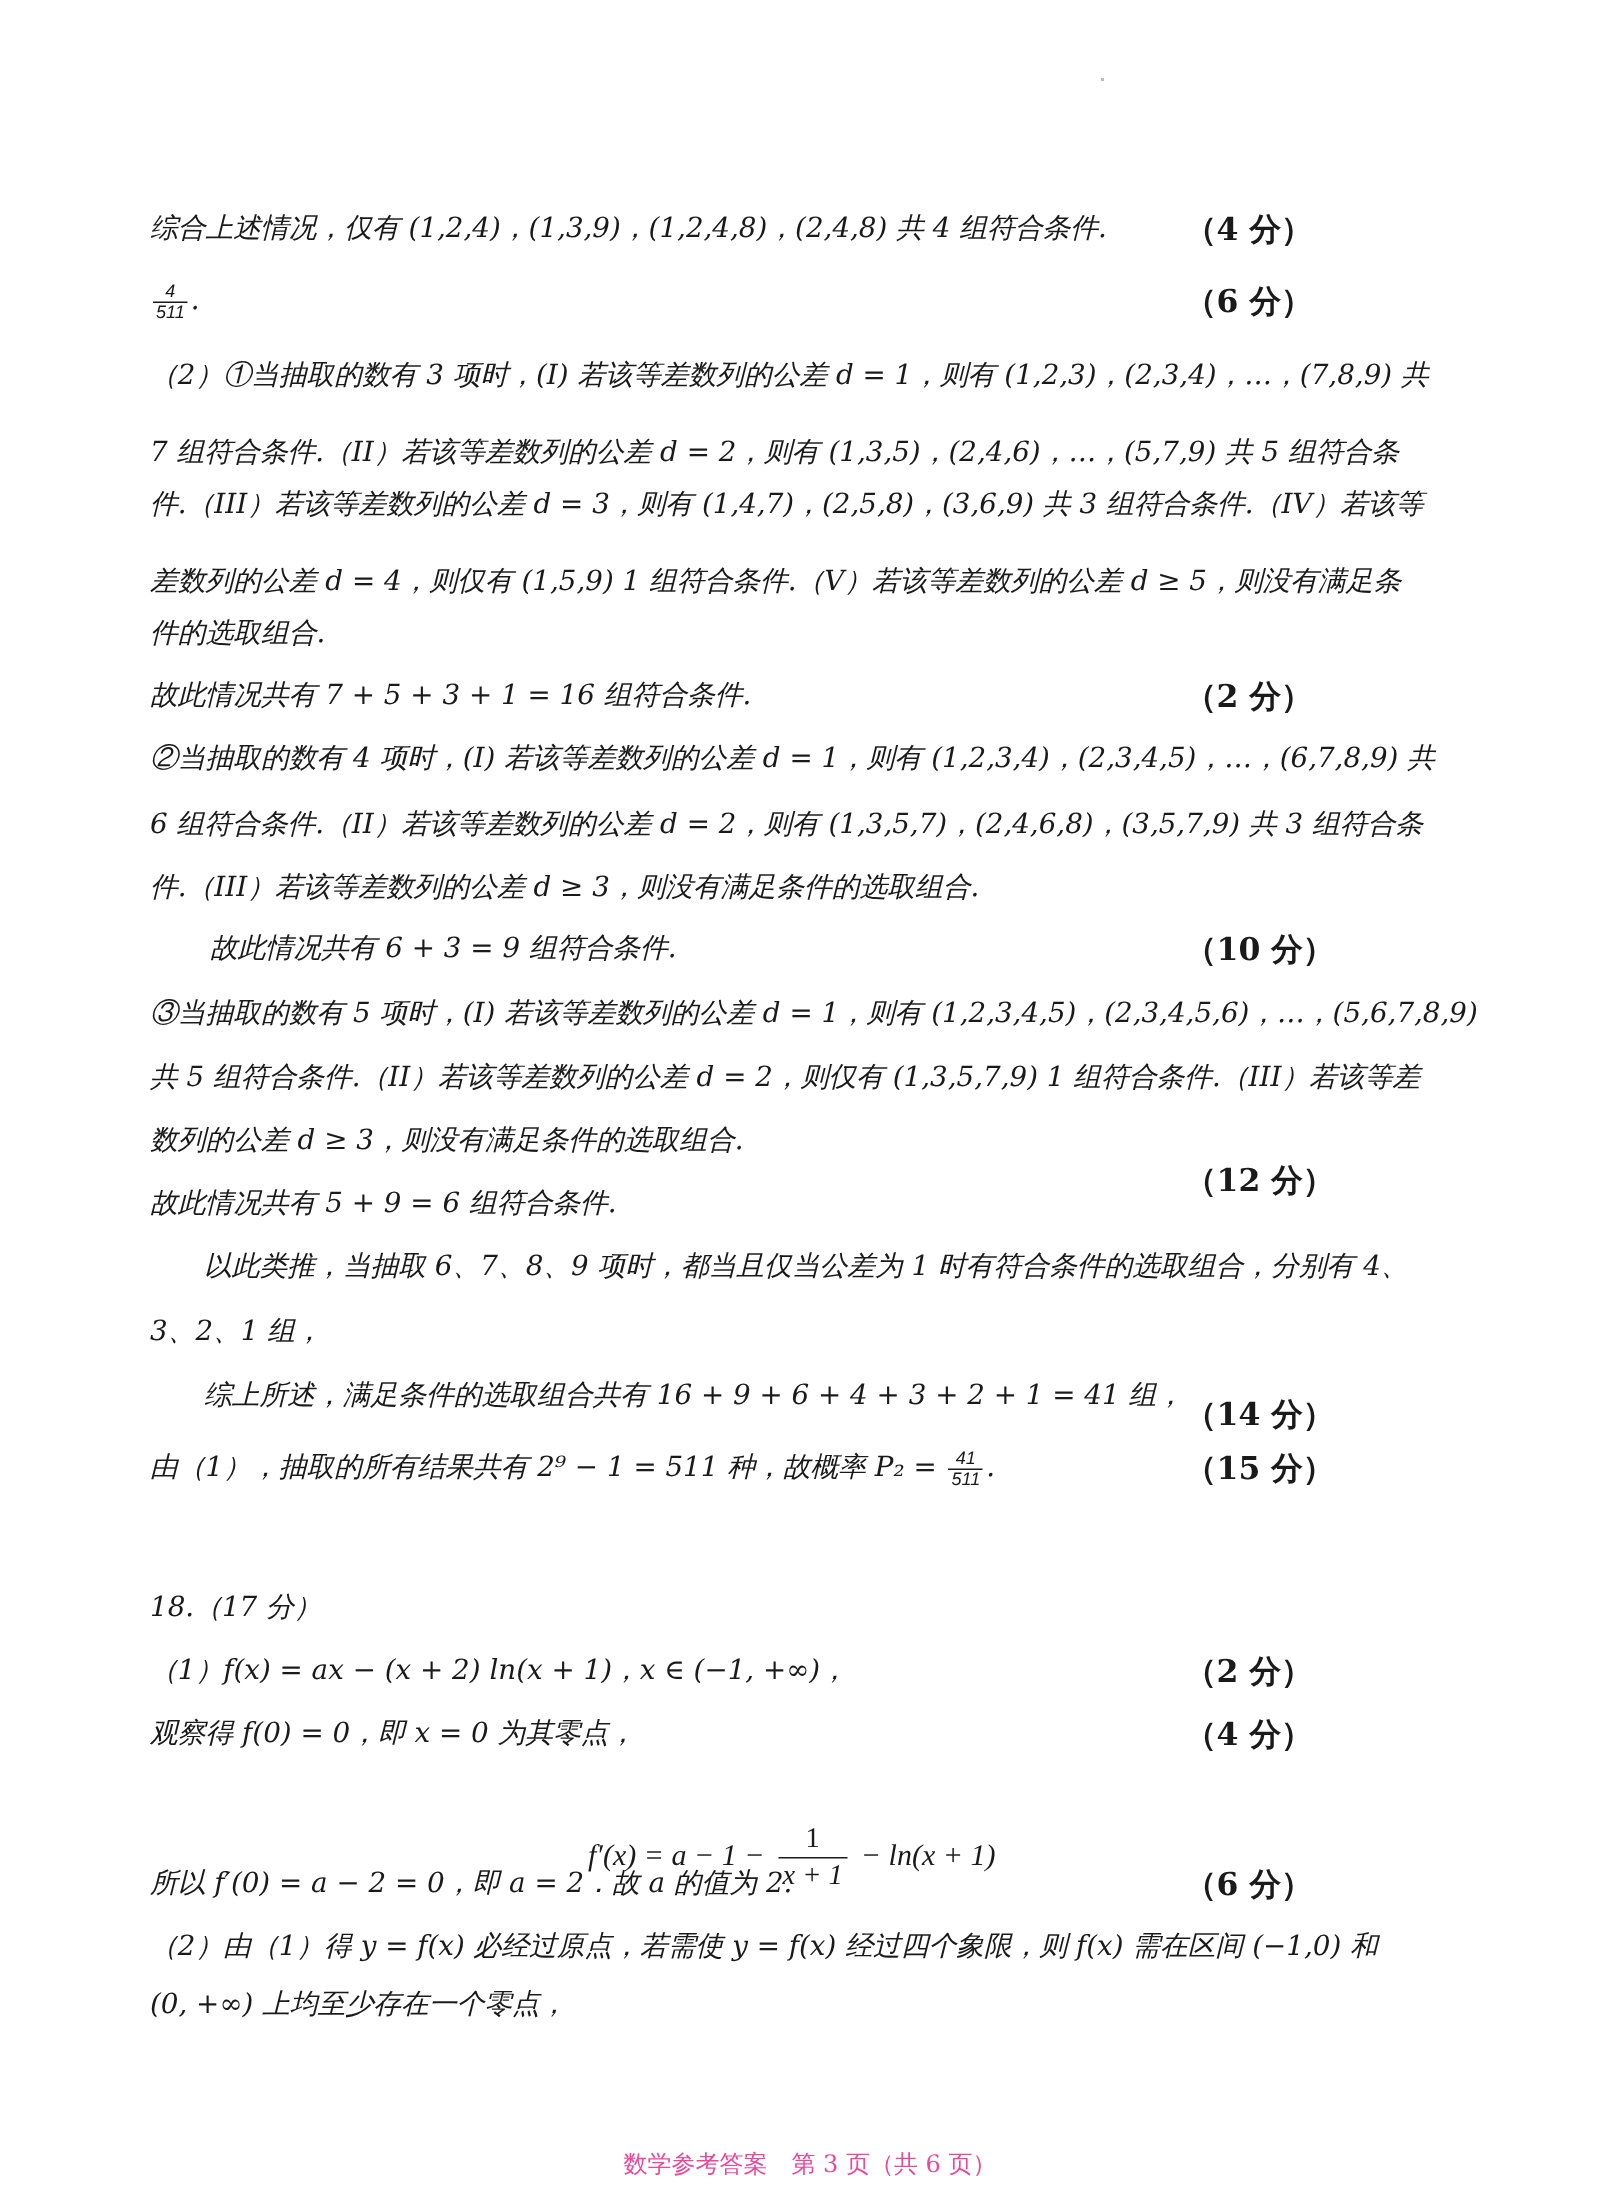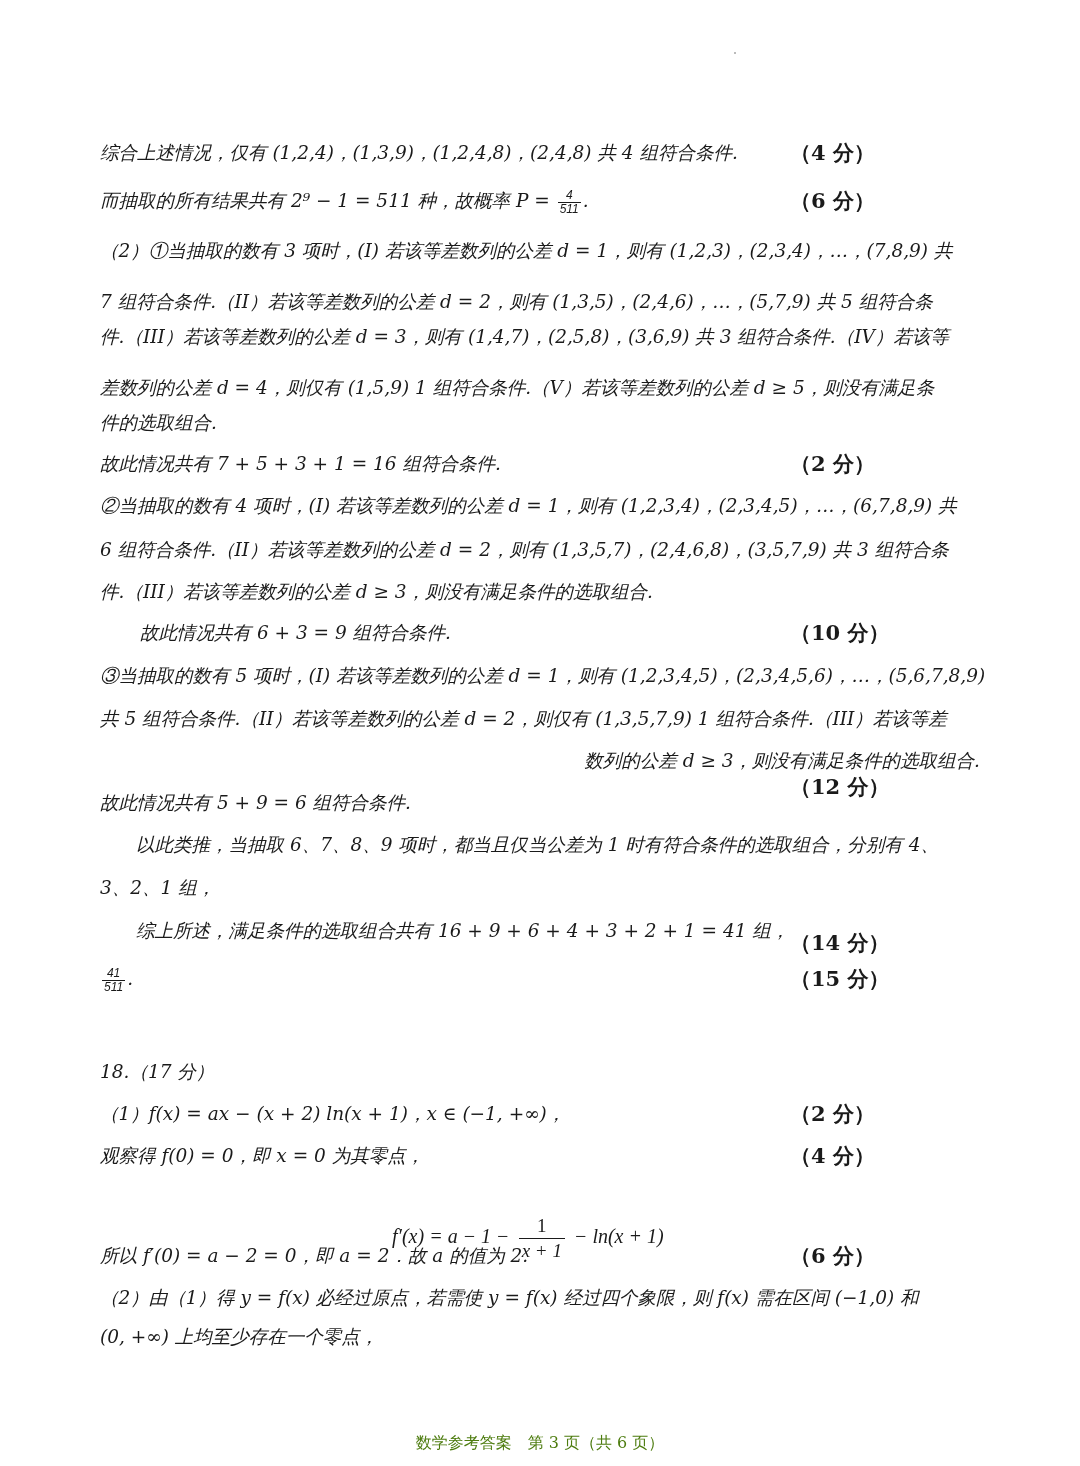--- a/index.html
+++ b/index.html
@@ -41,65 +41,65 @@
       margin-top: 34px;
     }
     .formula .bigfrac {
       display: inline-block; vertical-align: middle; text-align: center;
       font-size: 19px; line-height: 24px; margin: 0 4px;
     }
     .formula .bigfrac .num { display: block; border-bottom: 1px solid #1a1a1a; padding: 0 3px; }
     .formula .bigfrac .den { display: block; padding: 0 3px; font-style: italic; }
     .footer {
       position: absolute; top: 1432px; left: 0; width: 1080px; text-align: center;
-      font-size: 16px; line-height: 22px; color: #4d7c0f;
+      font-size: 16px; line-height: 22px; color: #ec4899;
     }
     .speck { position: absolute; left: 734px; top: 52px; width: 2px; height: 2px; background: #bbb; }
   </style>
 </head>
 <body>
 
 <div class="speck"></div>
 
 <div>
   <div class="line" style="top:138px;">综合上述情况，仅有 (1,2,4)，(1,3,9)，(1,2,4,8)，(2,4,8) 共 4 组符合条件.</div>
   <div class="score" style="top:138px;">（4 分）</div>
 
   <div class="line" style="top:186px;">
-    <span>而抽取的所有结果共有 2⁹ − 1 = 511 种，故概率 P = </span><span class="frac"><span class="num">4</span><span class="den">511</span></span><span>.</span>
+    <span class="frac"><span class="num">4</span><span class="den">511</span></span><span>.</span>
   </div>
   <div class="score" style="top:186px;">（6 分）</div>
 
   <div class="line" style="top:236px;">（2）①当抽取的数有 3 项时，(I) 若该等差数列的公差 d = 1，则有 (1,2,3)，(2,3,4)，…，(7,8,9) 共</div>
   <div class="line" style="top:287px;">7 组符合条件.（II）若该等差数列的公差 d = 2，则有 (1,3,5)，(2,4,6)，…，(5,7,9) 共 5 组符合条</div>
   <div class="line" style="top:322px;">件.（III）若该等差数列的公差 d = 3，则有 (1,4,7)，(2,5,8)，(3,6,9) 共 3 组符合条件.（IV）若该等</div>
   <div class="line" style="top:373px;">差数列的公差 d = 4，则仅有 (1,5,9) 1 组符合条件.（V）若该等差数列的公差 d ≥ 5，则没有满足条</div>
   <div class="line" style="top:408px;">件的选取组合.</div>
   <div class="line" style="top:449px;">故此情况共有 7 + 5 + 3 + 1 = 16 组符合条件.</div>
   <div class="score" style="top:449px;">（2 分）</div>
 
   <div class="line" style="top:491px;">②当抽取的数有 4 项时，(I) 若该等差数列的公差 d = 1，则有 (1,2,3,4)，(2,3,4,5)，…，(6,7,8,9) 共</div>
   <div class="line" style="top:535px;">6 组符合条件.（II）若该等差数列的公差 d = 2，则有 (1,3,5,7)，(2,4,6,8)，(3,5,7,9) 共 3 组符合条</div>
   <div class="line" style="top:577px;">件.（III）若该等差数列的公差 d ≥ 3，则没有满足条件的选取组合.</div>
   <div class="line" style="top:618px;margin-left:40px;">故此情况共有 6 + 3 = 9 组符合条件.</div>
   <div class="score" style="top:618px;">（10 分）</div>
 
   <div class="line" style="top:661px;">③当抽取的数有 5 项时，(I) 若该等差数列的公差 d = 1，则有 (1,2,3,4,5)，(2,3,4,5,6)，…，(5,6,7,8,9)</div>
   <div class="line" style="top:704px;">共 5 组符合条件.（II）若该等差数列的公差 d = 2，则仅有 (1,3,5,7,9) 1 组符合条件.（III）若该等差</div>
-  <div class="line" style="top:746px;text-align:right;">数列的公差 d ≥ 3，则没有满足条件的选取组合.</div>
+  <div class="line" style="top:746px;">数列的公差 d ≥ 3，则没有满足条件的选取组合.</div>
   <div class="line" style="top:788px;">故此情况共有 5 + 9 = 6 组符合条件.</div>
   <div class="score" style="top:772px;">（12 分）</div>
 
   <div class="line indent" style="top:830px;">以此类推，当抽取 6、7、8、9 项时，都当且仅当公差为 1 时有符合条件的选取组合，分别有 4、</div>
   <div class="line" style="top:873px;">3、2、1 组，</div>
   <div class="line indent" style="top:916px;">综上所述，满足条件的选取组合共有 16 + 9 + 6 + 4 + 3 + 2 + 1 = 41 组，</div>
   <div class="score" style="top:916px;margin-top:12px;">（14 分）</div>
 
   <div class="line" style="top:964px;">
-    <span class="frac"><span class="num">41</span><span class="den">511</span></span><span>.</span>
+    <span>由（1），抽取的所有结果共有 2⁹ − 1 = 511 种，故概率 P₂ = </span><span class="frac"><span class="num">41</span><span class="den">511</span></span><span>.</span>
   </div>
   <div class="score" style="top:964px;">（15 分）</div>
 
   <div class="line" style="top:1057px;">18.（17 分）</div>
 
   <div class="line" style="top:1099px;">（1）f(x) = ax − (x + 2) ln(x + 1)，x ∈ (−1, +∞)，</div>
   <div class="score" style="top:1099px;">（2 分）</div>
 
   <div class="line" style="top:1141px;">观察得 f(0) = 0，即 x = 0 为其零点，</div>
   <div class="score" style="top:1141px;">（4 分）</div>

